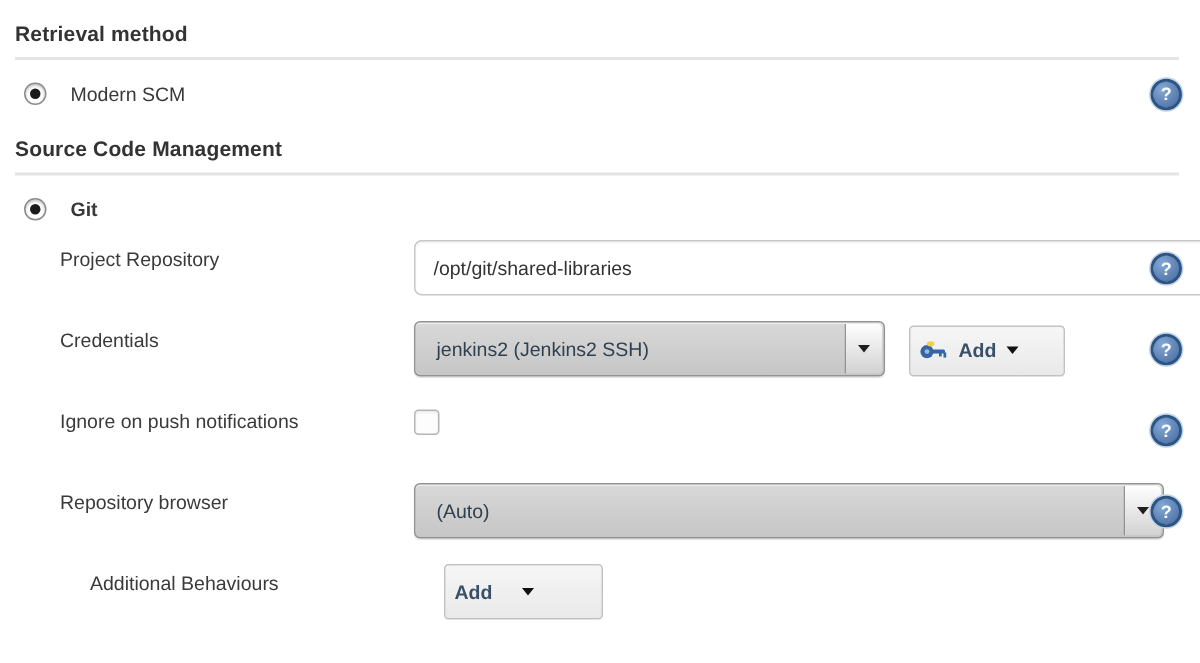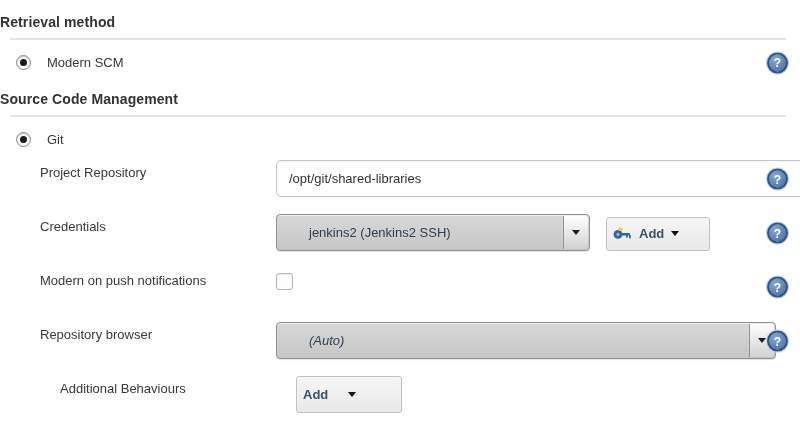--- a/index.html
+++ b/index.html
@@ -5,21 +5,21 @@
   * { box-sizing: border-box; }
   html, body { margin: 0; padding: 0; }
   body {
     width: 800px; height: 442px; background: #ffffff; overflow: hidden;
     font-family: "Liberation Sans", sans-serif; color: #333;
   }
   .page { padding-top: 8px; }
 
   .section-heading {
     font-size: 14px; font-weight: bold; color: #333;
-    padding: 6px 10px 8px 0; letter-spacing: .1px;
+    padding: 6px 10px 8px 10px; letter-spacing: .1px;
   }
   .rule { border: 0; border-top: 2px solid #e4e4e4; margin: 0 14px 0 10px; }
 
   .radio-row {
     position: relative; display: flex; align-items: flex-start; gap: 16px;
     padding: 15px 0 15px 16px;
   }
   .radio {
     width: 15px; height: 15px; border-radius: 50%;
     background: #fff; border: 1px solid #8a8a8a;
@@ -48,21 +48,21 @@
     box-shadow: inset 0 1px 2px rgba(0,0,0,.06); outline: none; background: #fff;
   }
 
   .select {
     position: relative; height: 37px;
     background: linear-gradient(#d8d8d8, #c6c6c6);
     border: 1px solid #929292; border-radius: 4px;
     display: flex; align-items: center; cursor: pointer;
     box-shadow: inset 0 1px 0 rgba(255,255,255,.55), 0 1px 1px rgba(0,0,0,.12);
   }
-  .select .select-text { padding-left: 32px; font-size: 13px; color: #30404f; text-align: center; }
+  .select .select-text { padding-left: 14px; font-size: 13px; color: #30404f; text-align: center; }
   .select .arrow-seg {
     position: absolute; top: 1px; bottom: 1px; right: 1px; width: 25px;
     background: linear-gradient(#fefefe, #d2d2d2);
     border-left: 1px solid #929292; border-radius: 0 3px 3px 0;
     display: flex; align-items: center; justify-content: center;
   }
   .caret-down {
     width: 0; height: 0;
     border-left: 4px solid transparent; border-right: 4px solid transparent;
     border-top: 5px solid #1e1e1e;
@@ -108,21 +108,21 @@
     <span class="radio checked">
         <span class="dot"></span>
       </span>
     <span class="radio-label">Modern SCM</span>
     <span class="help-icon">?</span>
   </div>
 
   <div class="section-heading">Source Code Management</div>
   <hr class="rule">
 
-  <div class="radio-row" style="padding-bottom:13px;">
+  <div class="radio-row" style="padding-bottom:13px;font-weight:bold;">
     <span class="radio checked">
         <span class="dot"></span>
       </span>
     <span class="radio-label">Git</span>
   </div>
 
   <div class="form-row">
     <div class="form-label">Project Repository</div>
     <div class="form-control">
       <input class="text-input" type="text" value="/opt/git/shared-libraries" style="">
@@ -149,31 +149,31 @@
           <ellipse cx="7.4" cy="2.2" rx="2.6" ry="1.7" fill="#f2d23c"></ellipse>
         </svg>
         <span>Add</span>
         <span class="caret-down"></span>
       </button>
     </div>
     <span class="help-icon">?</span>
   </div>
 
   <div class="form-row">
-    <div class="form-label">Modern on push notifications</div>
+    <div class="form-label">Ignore on push notifications</div>
     <div class="form-control">
       <span class="checkbox"></span>
     </div>
     <span class="help-icon">?</span>
   </div>
 
   <div class="form-row">
     <div class="form-label">Repository browser</div>
     <div class="form-control">
-      <div class="select" style="width:500px;font-style:italic;">
+      <div class="select" style="width:500px;">
         <span class="select-text">(Auto)</span>
         <span class="arrow-seg">
           <span class="caret-down"></span>
         </span>
       </div>
     </div>
     <span class="help-icon">?</span>
   </div>
 
   <div class="form-row" style="margin-bottom:0;margin-left:20px;">

